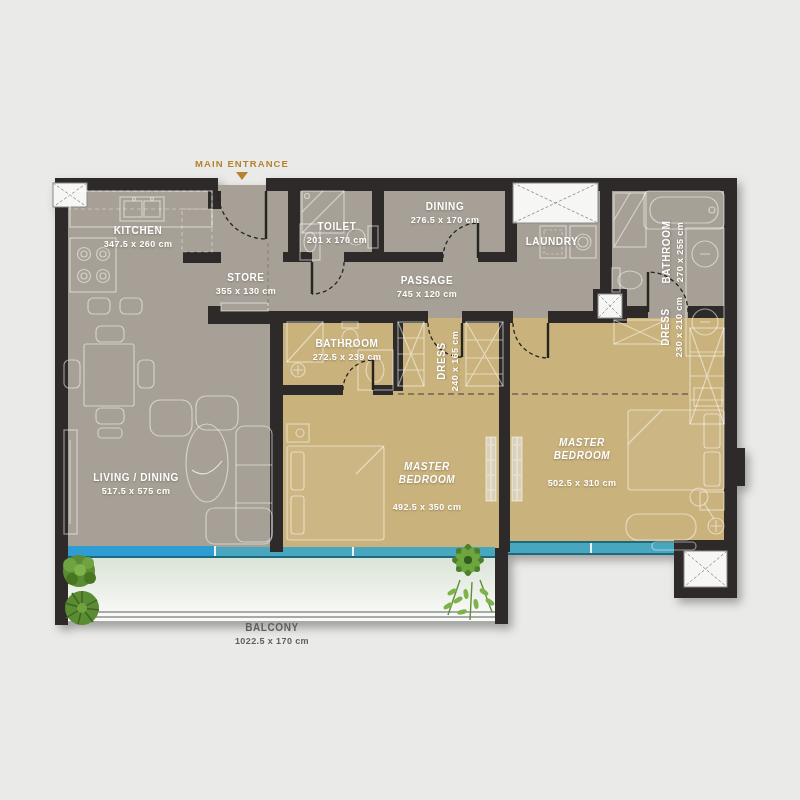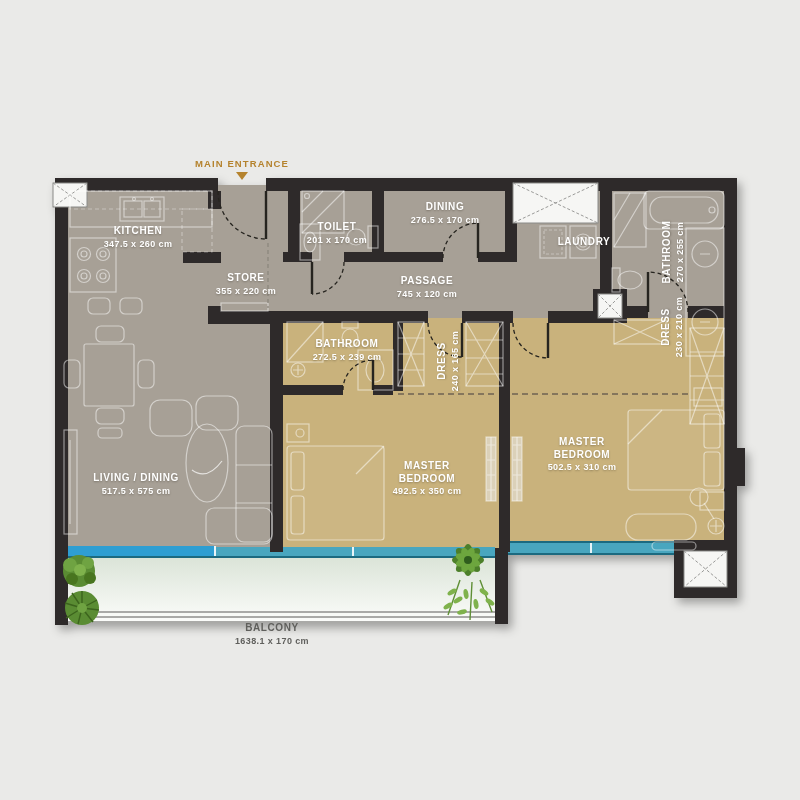--- a/index.html
+++ b/index.html
@@ -14,21 +14,21 @@
   .room-label{
     position:absolute;transform:translate(-50%,-50%);
     text-align:center;color:#ffffff;font-weight:bold;
     letter-spacing:.6px;line-height:1.25;
     text-shadow:0 1px 2px rgba(45,40,30,.35);
     pointer-events:none;white-space:nowrap;
   }
   .room-label .name{font-size:10px;}
   .room-label .dims{font-size:9px;margin-top:1px;letter-spacing:.4px;}
   .room-label.v{transform:translate(-50%,-50%) rotate(-90deg);}
-  .room-label.wrap .name{white-space:normal;width:74px;margin:0 auto;}
+  .room-label.wrap .name{white-space:normal;width:74px;margin:16px auto;font-style:italic;}
   .room-label.dark{color:#5f5f5c;text-shadow:none;margin-top:40px;}
   .entrance{
     position:absolute;left:242px;top:169px;transform:translate(-50%,-100%);
     color:#b5832e;font-size:9.5px;font-weight:bold;letter-spacing:1.1px;
     text-align:center;white-space:nowrap;
   }
   .entrance-arrow{
     position:absolute;left:242px;top:172px;transform:translateX(-50%);
     width:0;height:0;border-left:6px solid transparent;
     border-right:6px solid transparent;border-top:8px solid #b5832e;
@@ -321,31 +321,31 @@
 
 <div class="entrance">MAIN ENTRANCE</div>
 <div class="entrance-arrow"></div>
 
 <div class="room-label" style="left:138px;top:237px">
   <div class="name">KITCHEN</div>
   <div class="dims">347.5 x 260 cm</div>
 </div>
 <div class="room-label" style="left:246px;top:284px">
   <div class="name">STORE</div>
-  <div class="dims">355 x 220 cm</div>
+  <div class="dims">355 x 130 cm</div>
 </div>
 <div class="room-label" style="left:337px;top:233px">
   <div class="name">TOILET</div>
   <div class="dims">201 x 170 cm</div>
 </div>
 <div class="room-label" style="left:445px;top:213px">
   <div class="name">DINING</div>
   <div class="dims">276.5 x 170 cm</div>
 </div>
-<div class="room-label" style="left:584px;top:242px">
+<div class="room-label" style="left:552px;top:242px">
   <div class="name">LAUNDRY</div>
 </div>
 <div class="room-label" style="left:427px;top:287px">
   <div class="name">PASSAGE</div>
   <div class="dims">745 x 120 cm</div>
 </div>
 <div class="room-label v" style="left:673px;top:252px">
   <div class="name">BATHROOM</div>
   <div class="dims">270 x 255 cm</div>
 </div>
@@ -368,16 +368,16 @@
 <div class="room-label wrap" style="left:427px;top:479px">
   <div class="name">MASTER BEDROOM</div>
   <div class="dims">492.5 x 350 cm</div>
 </div>
 <div class="room-label wrap" style="left:582px;top:455px">
   <div class="name">MASTER BEDROOM</div>
   <div class="dims">502.5 x 310 cm</div>
 </div>
 <div class="room-label dark" style="left:272px;top:594px">
   <div class="name">BALCONY</div>
-  <div class="dims">1638.1 x 170 cm</div>
+  <div class="dims">1022.5 x 170 cm</div>
 </div>
 
 </div>
 
 </body></html>

